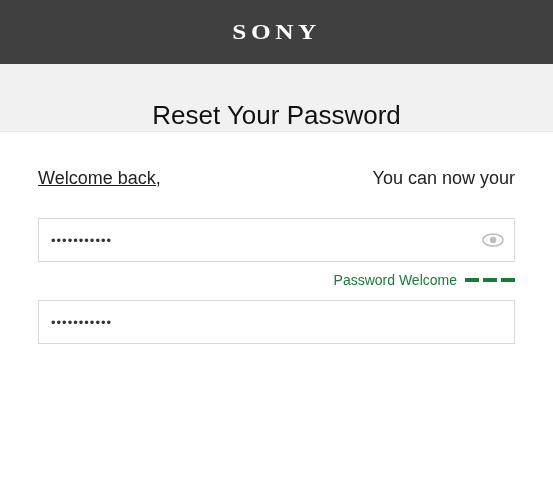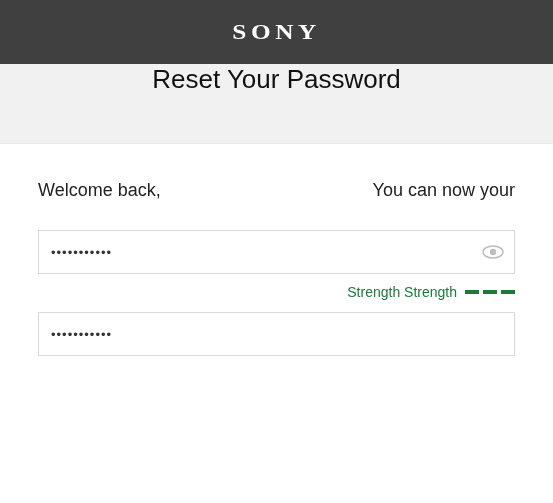--- a/index.html
+++ b/index.html
@@ -20,43 +20,43 @@
   .logo {
     color: #ffffff;
     font-family: "Times New Roman", serif;
     font-weight: bold;
     letter-spacing: 4px;
     font-size: 22px;
     transform: scaleX(1.15);
   }
   .titlebar {
     background: #f1f1f1;
-    height: 80px;
+    height: 68px;
     display: flex;
-    align-items: flex-start;
+    align-items: flex-end;
     justify-content: center;
     border-bottom: 1px solid #e9e9e9;
   }
   .titlebar h1 {
     font-size: 26px;
     font-weight: 400;
     color: #111;
   }
   .content {
     padding: 34px 38px 0 38px;
   }
   .welcome-row {
     display: flex;
     justify-content: space-between;
     font-size: 18px;
     color: #222;
     line-height: 1.35;
     margin-bottom: 28px;
   }
-  .welcome-left { text-align: left; }
+  .welcome-left { text-align: left; text-decoration: underline; }
   .welcome-right {
     text-align: right;
     max-width: 250px;
   }
   .field-label {
     font-size: 16px;
     color: #222;
     margin-bottom: 12px;
   }
   .input-wrap {
@@ -154,21 +154,21 @@
     <input type="password" class="text-input" value="•••••••••••" style="">
     <button class="eye-btn">
       <svg width="22" height="14" viewBox="0 0 22 14">
         <ellipse cx="11" cy="7" rx="10" ry="6" fill="none" stroke="#bdbdbd" stroke-width="1.5"></ellipse>
         <ellipse cx="11" cy="7" rx="3.2" ry="3.2" fill="#bdbdbd"></ellipse>
       </svg>
     </button>
   </div>
 
   <div class="strength-row">
-    <span class="strength-label">Strength Strength</span>
+    <span class="strength-label">Password Welcome</span>
     <div class="strength-bars">
       <div class="strength-bar"></div>
       <div class="strength-bar"></div>
       <div class="strength-bar"></div>
     </div>
   </div>
 
   <div class="input-wrap confirm-input">
     <input type="password" class="text-input" value="•••••••••••" style="">
   </div>

